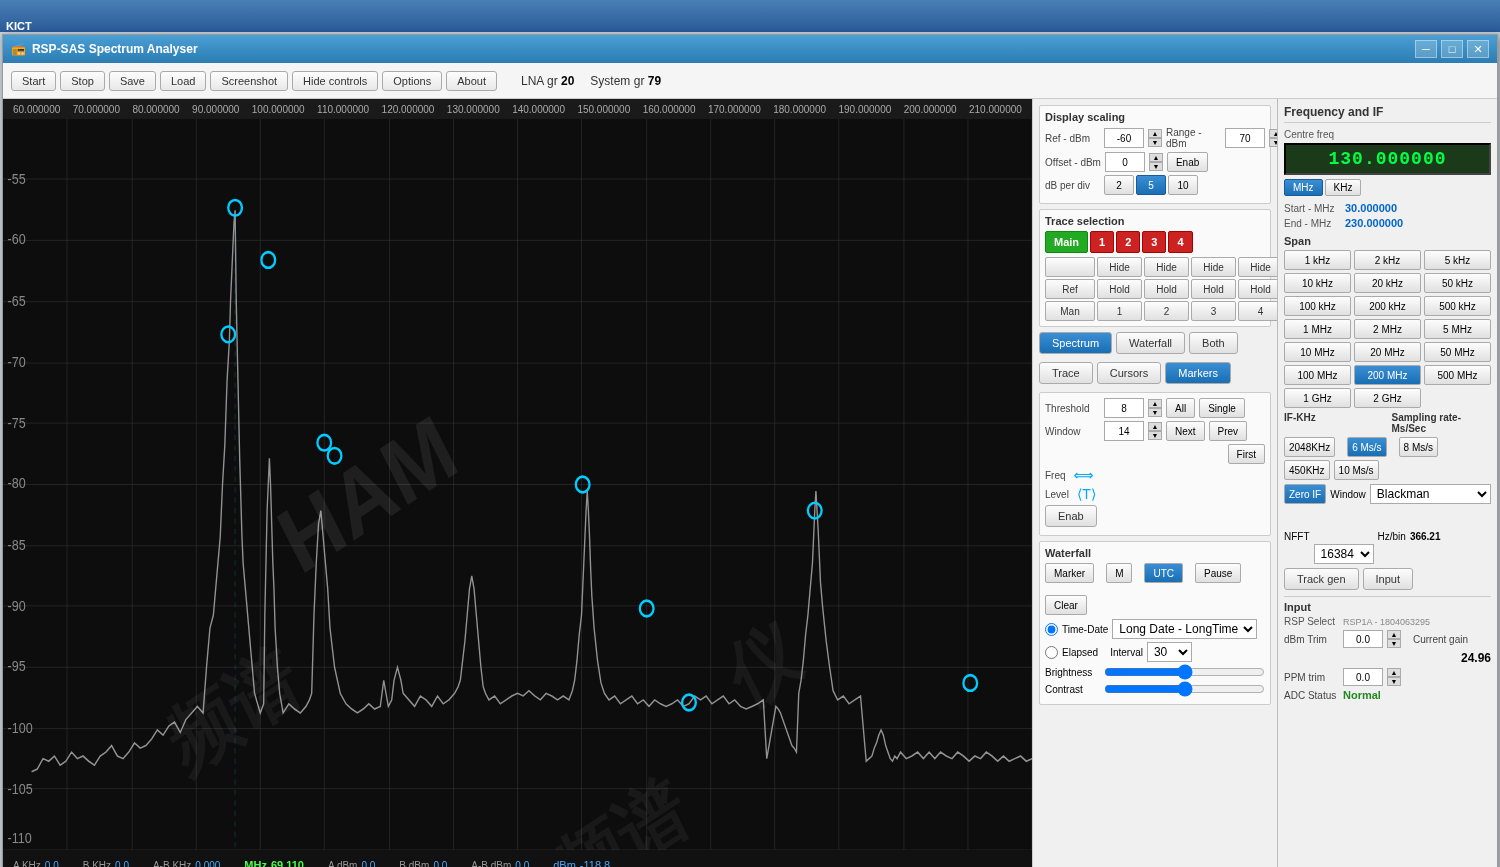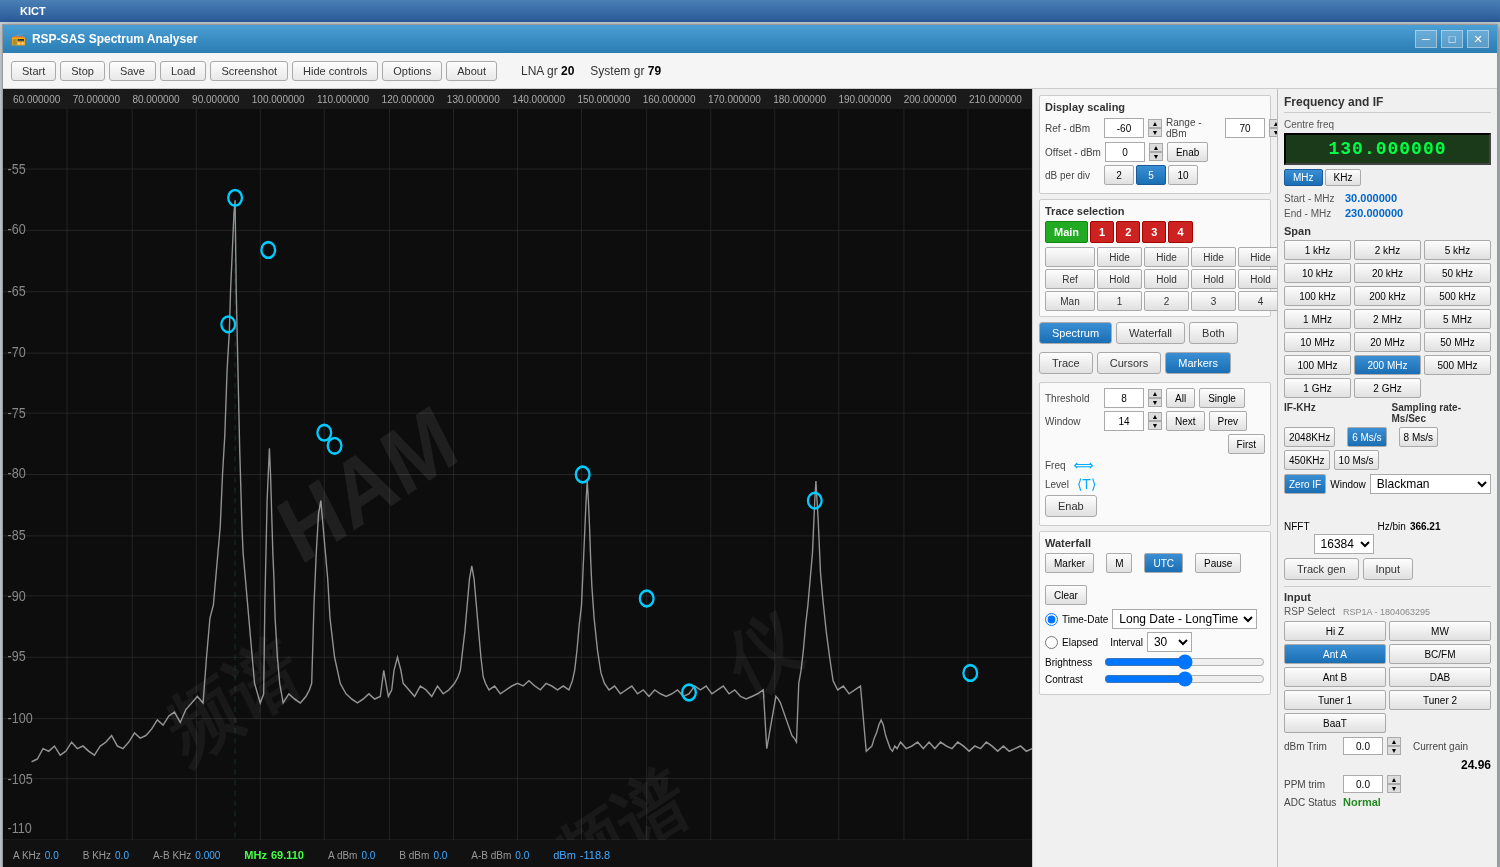--- a/index.html
+++ b/index.html
@@ -1,18 +1,18 @@
 <!DOCTYPE html>
 <html><head>
   <meta charset="utf-8">
   <style>
     * { box-sizing: border-box; margin: 0; padding: 0; }
     body { background: #c8d0d8; font-family: 'Segoe UI', Tahoma, sans-serif; font-size: 11px; overflow: hidden; }
     
-    .taskbar-top { height: 22px; background: linear-gradient(to bottom, #4a7fb5, #2a5a9a); display: flex; align-items: center; padding: 0 20px; }
+    .taskbar-top { height: 32px; background: linear-gradient(to bottom, #4a7fb5, #2a5a9a); display: flex; align-items: flex-end; padding: 0 6px; }
     .taskbar-top span { color: white; font-size: 11px; font-weight: bold; }
     
     .app-window { 
       background: #f0f0f0; 
       border: 1px solid #999; 
       margin: 2px;
       box-shadow: 2px 2px 8px rgba(0,0,0,0.4);
     }
     
     .title-bar {
@@ -760,31 +760,20 @@
         <button class="big-btn">Input</button>
       </div>
 
       <div style="font-weight:bold;font-size:11px;color:#333;margin:6px 0 3px;border-top:1px solid #ccc;padding-top:4px;">Input</div>
 
       <div class="row">
         <span class="freq-label">RSP Select</span>
         <span style="font-size:9px;color:#888;">RSP1A - 1804063295</span>
       </div>
 
-      <div class="input-btns" style="margin:4px 0;">
-        <button class="inp-btn">Hi Z</button>
-        <button class="inp-btn">MW</button>
-        <button class="inp-btn active">Ant A</button>
-        <button class="inp-btn">BC/FM</button>
-        <button class="inp-btn">Ant B</button>
-        <button class="inp-btn">DAB</button>
-        <button class="inp-btn">Tuner 1</button>
-        <button class="inp-btn">Tuner 2</button>
-        <button class="inp-btn">BaaT</button>
-      </div>
 
       <div class="dBm-row">
         <span class="dBm-label">dBm Trim</span>
         <input type="text" class="dBm-input" value="0.0" style="">
         <div class="spin-btn">
           <div class="spin-up">▲</div>
           <div class="spin-down">▼</div>
         </div>
         <span style="font-size:10px;color:#444;margin-left:8px;">Current gain</span>
       </div>

